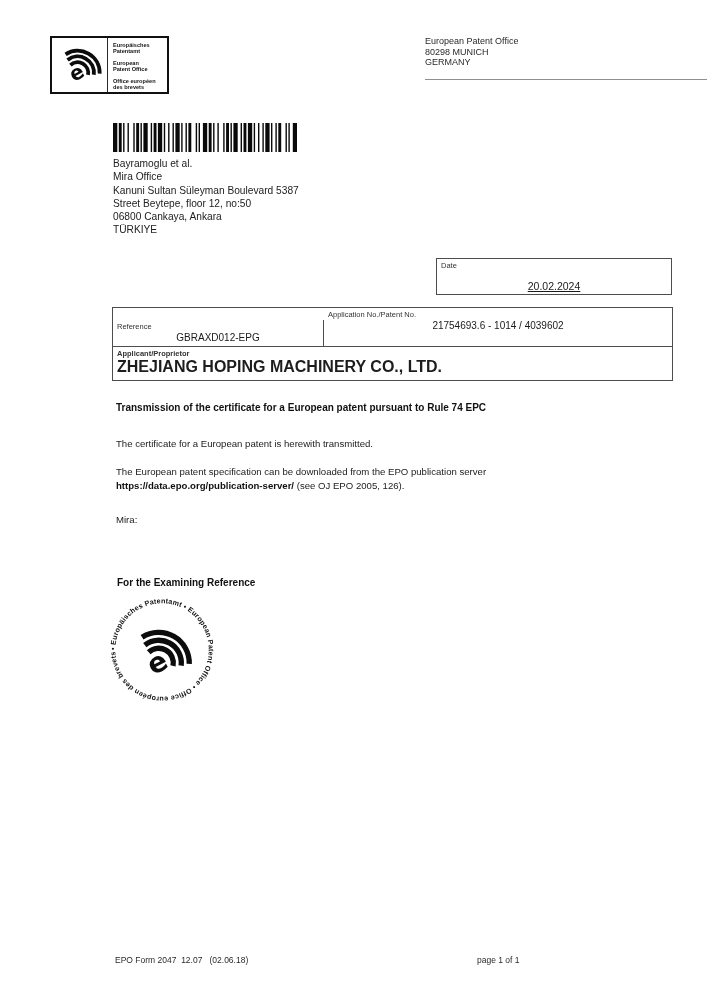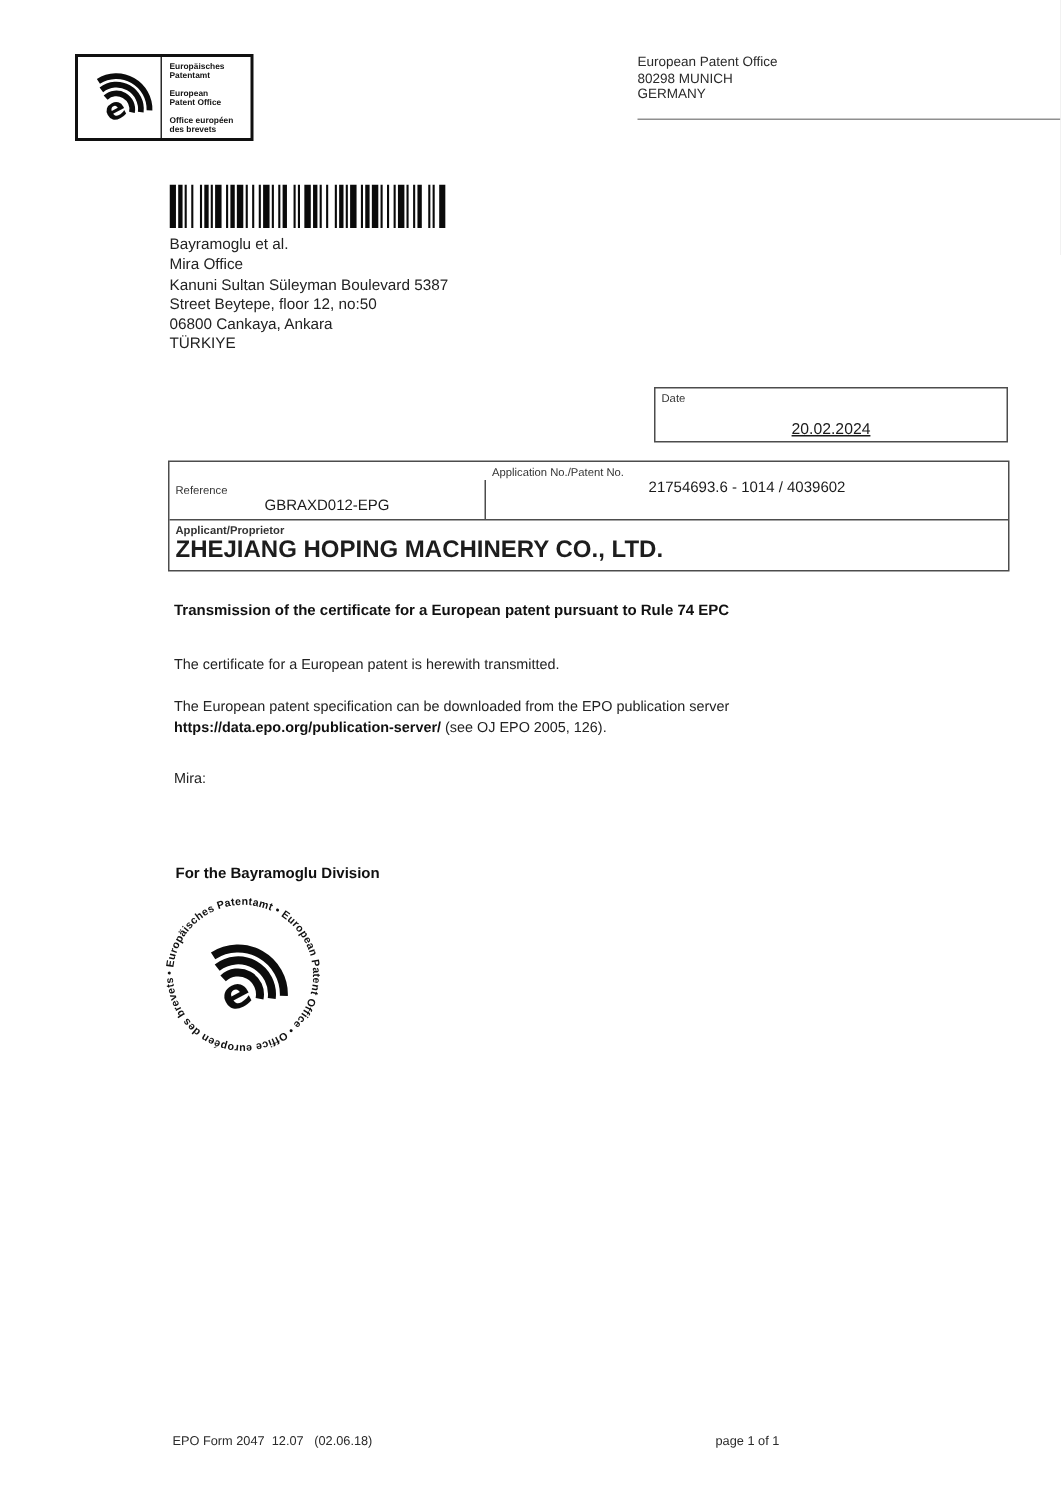--- a/index.html
+++ b/index.html
@@ -162,21 +162,21 @@
 
   <div class="body-title">Transmission of the certificate for a European patent pursuant to Rule 74 EPC</div>
   <div class="para1">The certificate for a European patent is herewith transmitted.</div>
   <div class="para2">
     <div>The European patent specification can be downloaded from the EPO publication server</div>
     <div><b>https://data.epo.org/publication-server/</b><span> (see OJ EPO 2005, 126).</span></div>
   </div>
   <div class="note">
     <div>Mira:</div>
   </div>
-  <div class="signoff">For the Bayramoglu Division</div>
+  <div class="signoff">For the Examining Reference</div>
 
   <div class="seal">
     <svg width="108" height="108" viewBox="0 0 104 104" overflow="visible" aria-hidden="true">
       <defs>
         <path id="sealTextCircle" d="M 7 52 A 45 45 0 1 1 97 52 A 45 45 0 1 1 7 52"></path>
       </defs>
       <text font-size="6.9" font-weight="bold" fill="#111" letter-spacing="0.2" font-family="Liberation Sans, DejaVu Sans, sans-serif">
         <textPath href="#sealTextCircle" textLength="281" lengthAdjust="spacingAndGlyphs">• Europäisches Patentamt • European Patent Office • Office européen des brevets </textPath>
       </text>
       <g transform="translate(52,54) scale(0.64) translate(-50,-50)">

